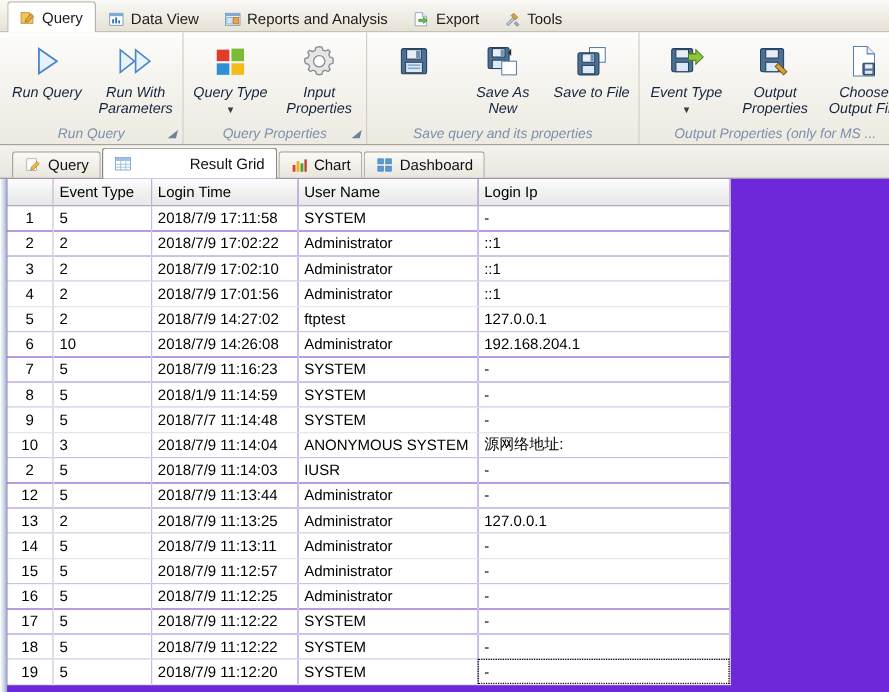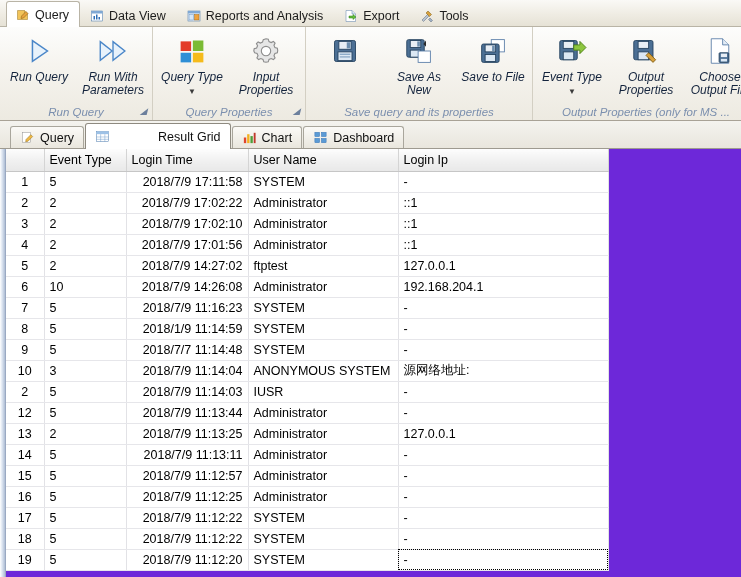--- a/index.html
+++ b/index.html
@@ -171,21 +171,21 @@
     overflow: hidden;
     background: #ffffff;
   }
   td.rownum {
     text-align: center;
     background: linear-gradient(to bottom, #fcfcfc, #f4f4f6);
     border-right: 1px solid #d6d6da;
     color: #000;
   }
   th.h-rownum { background: linear-gradient(to bottom, #fdfdfd, #ebebeb); }
-  td.c-time { text-align: right; }
+  td.c-time { }
   td.selected {
     background: #d8ecfa;
     outline: 1px dotted #000;
     outline-offset: -1px;
   }
   col.w-num  { width: 38px; }
   col.w-evt  { width: 82px; }
   col.w-time { width: 122px; }
   col.w-user { width: 150px; }
   col.w-ip   { width: 210px; }

